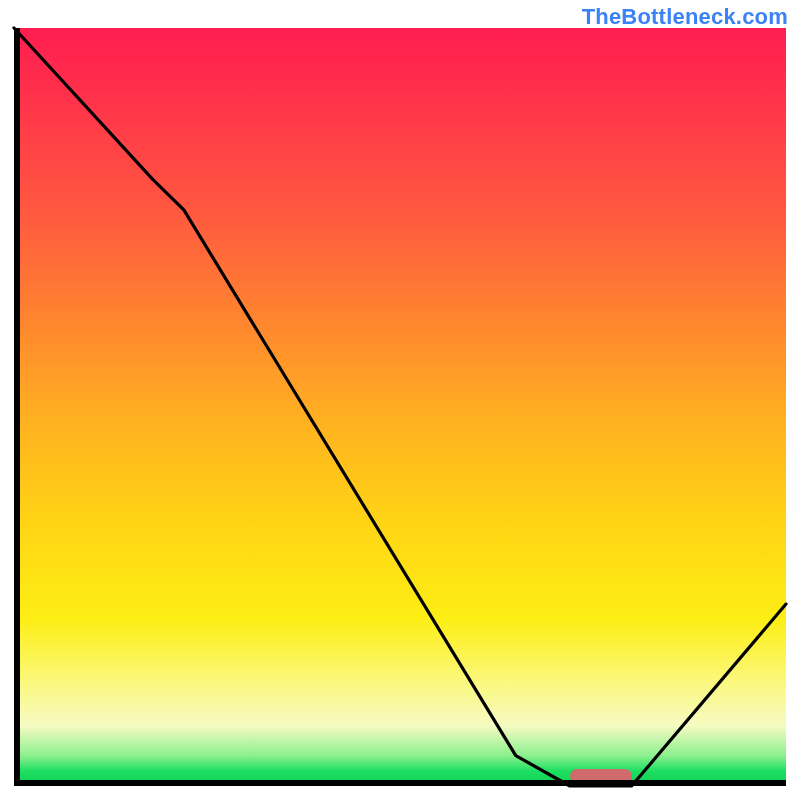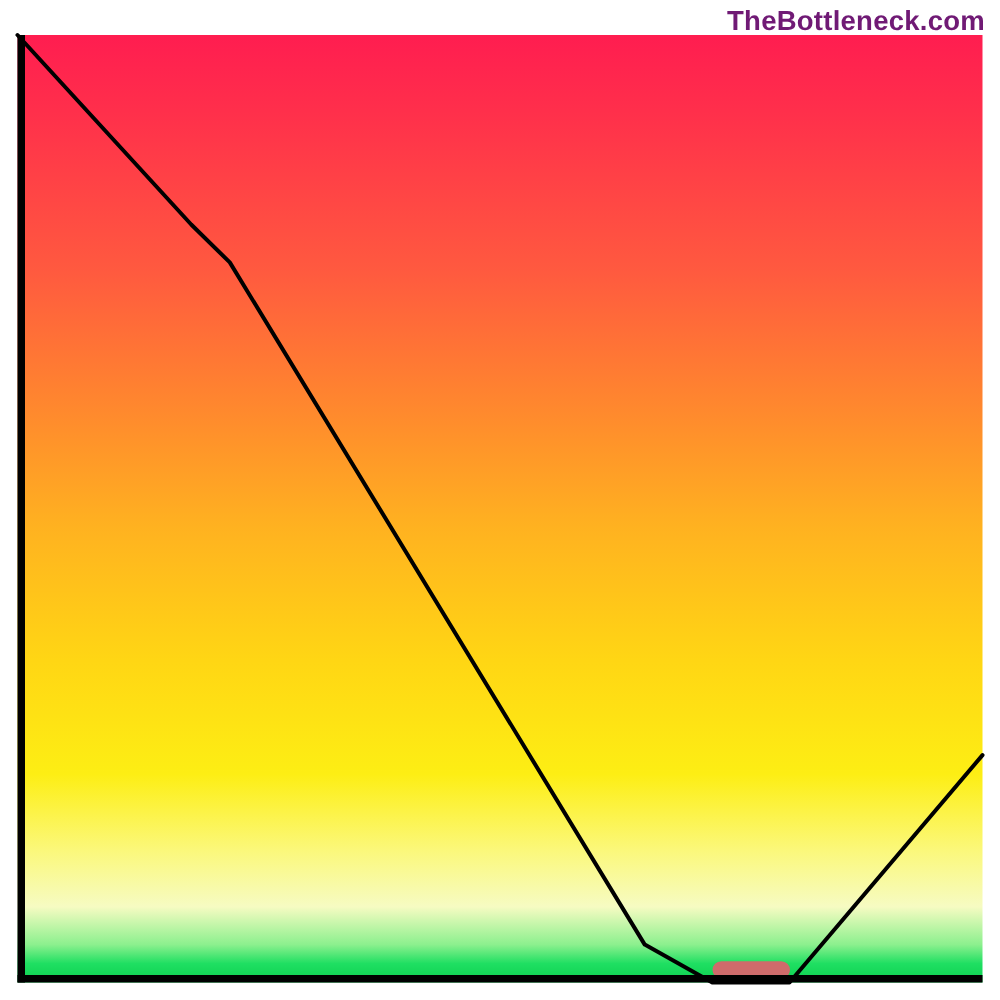--- a/index.html
+++ b/index.html
@@ -17,21 +17,21 @@
     width: 800px;
     height: 800px;
   }
 
   .watermark {
     position: absolute;
     top: 4px;
     right: 12px;
     font-size: 22px;
     font-weight: 600;
-    color: #701a75;
+    color: #3b82f6;
     letter-spacing: 0.2px;
   }
 
   .plot {
     position: absolute;
     left: 14px;
     top: 28px;
     width: 772px;
     height: 758px;
   }

